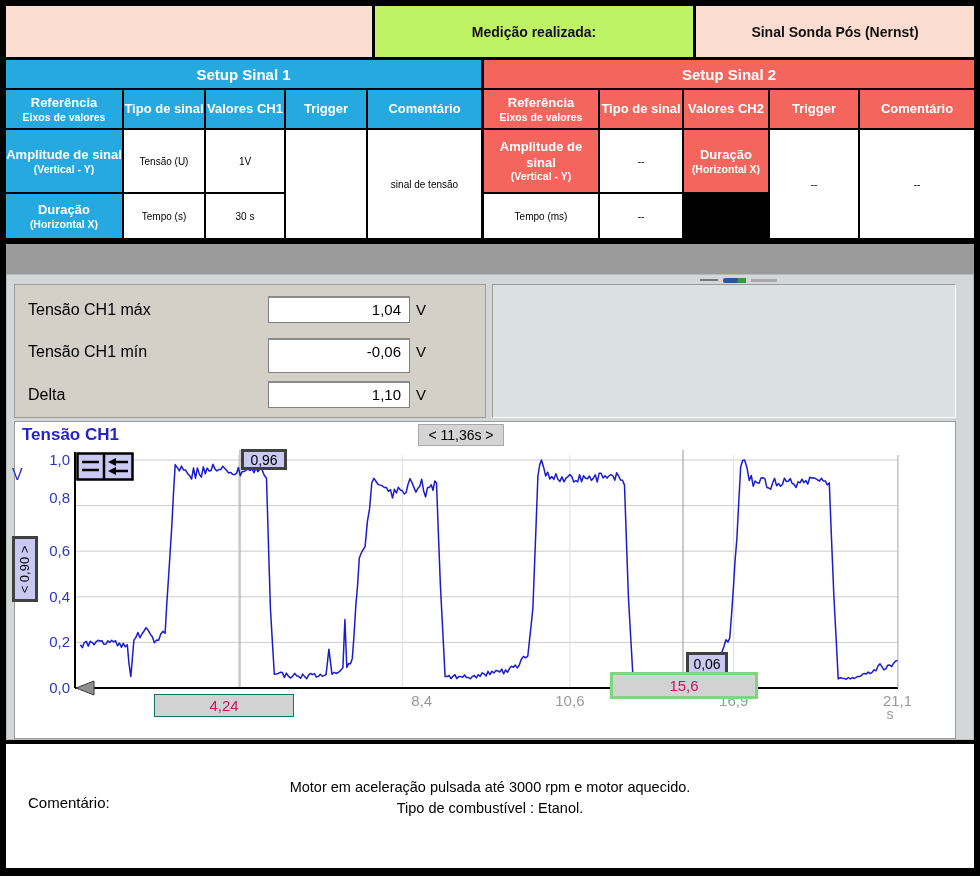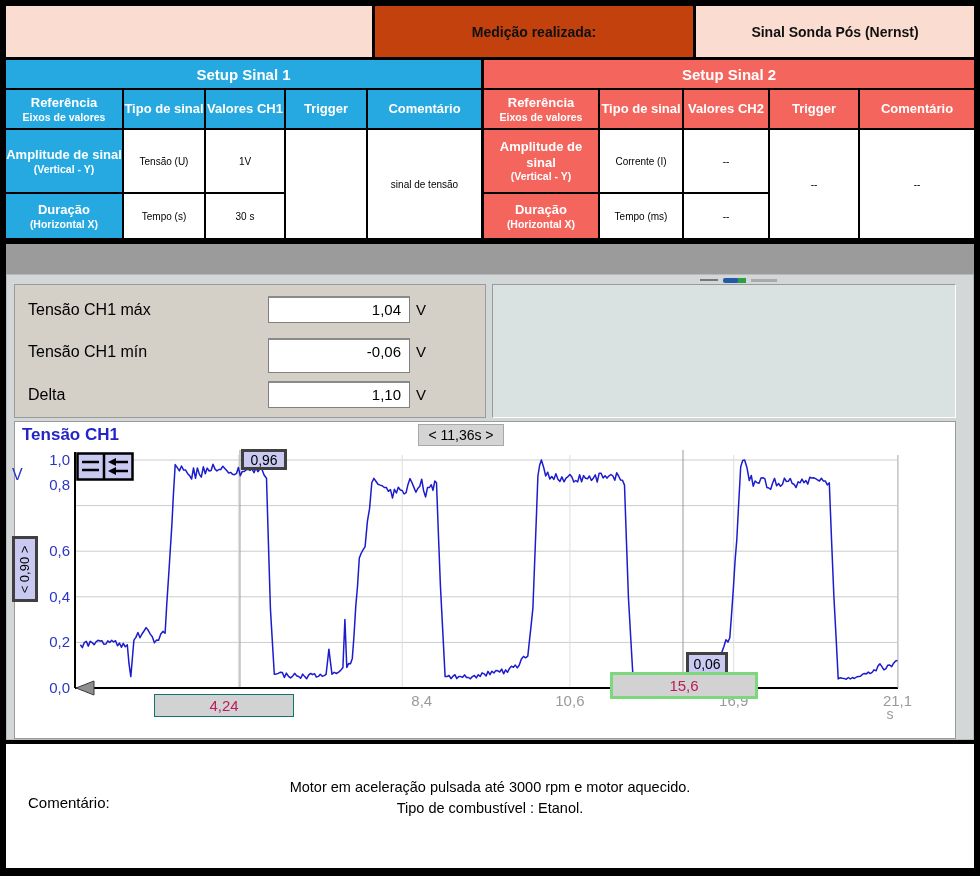--- a/index.html
+++ b/index.html
@@ -3,21 +3,21 @@
 <meta charset="utf-8">
 <style>
   html,body{margin:0;padding:0;background:#fff;}
   #app{position:relative;width:980px;height:890px;background:#ffffff;
        font-family:"Liberation Sans", sans-serif;overflow:hidden;}
   #app *{box-sizing:border-box;}
   .abs{position:absolute;}
   .frame{left:0;top:0;width:980px;height:876px;background:#000;}
   .hdr{display:flex;align-items:center;justify-content:center;font-weight:bold;font-size:14px;color:#111;}
   .peach{background:#fbdcd0;}
-  .orange{background:#c2410c;}
+  .orange{background:#bef264;}
   
   .setup-table{display:grid;gap:2px;background:#000;position:absolute;}
   .t-title{grid-column:1/-1;display:flex;align-items:center;justify-content:center;
            color:#fff;font-weight:bold;font-size:15px;}
   .t-head,.t-rowhead{display:flex;flex-direction:column;align-items:center;justify-content:center;
           color:#fff;font-weight:bold;font-size:13px;text-align:center;line-height:1.2;}
   .t-head .sub,.t-rowhead .sub{font-size:10.5px;}
   .t-cell{background:#fff;display:flex;align-items:center;justify-content:center;
           font-size:10px;color:#000;text-align:center;}
   #t1 .t-title,#t1 .t-head,#t1 .t-rowhead{background:#26a9e0;}
@@ -112,21 +112,20 @@
     </div>
     <div class="t-head">Tipo de sinal</div>
     <div class="t-head">Valores CH2</div>
     <div class="t-head">Trigger</div>
     <div class="t-head">Comentário</div>
 
     <div class="t-rowhead">
       <span>Amplitude de sinal</span>
       <span class="sub">(Vertical - Y)</span>
     </div>
-    <div class="t-cell">Corrente (I)</div>
     <div class="t-cell">--</div>
     <div class="t-cell" style="grid-column:4;grid-row:3/5">--</div>
     <div class="t-cell" style="grid-column:5;grid-row:3/5">--</div>
 
     <div class="t-rowhead">
       <span>Duração</span>
       <span class="sub">(Horizontal X)</span>
     </div>
     <div class="t-cell">Tempo (ms)</div>
     <div class="t-cell">--</div>
@@ -210,15 +209,15 @@
   </div>
 <div class="xtick" style="left: 208.4px;">4,2</div>
     <div class="xtick" style="left: 372.2px; text-align: right;">8,4</div>
     <div class="xtick" style="left: 539.9px;">10,6</div>
     <div class="xtick" style="left: 703.7px;">16,9</div>
     <div class="xtick" style="left: 867.5px;">21,1</div>
     <div class="ytick" style="top: 679px;">0,0</div>
     <div class="ytick" style="top: 633.4px;">0,2</div>
     <div class="ytick" style="top: 587.8px;">0,4</div>
     <div class="ytick" style="top: 542.2px;">0,6</div>
-    <div class="ytick" style="top: 476px;">0,8</div>
+    <div class="ytick" style="top: 489px;">0,8</div>
     <div class="ytick" style="top: 451px;">1,0</div>
   </div>
 
 </body></html>

